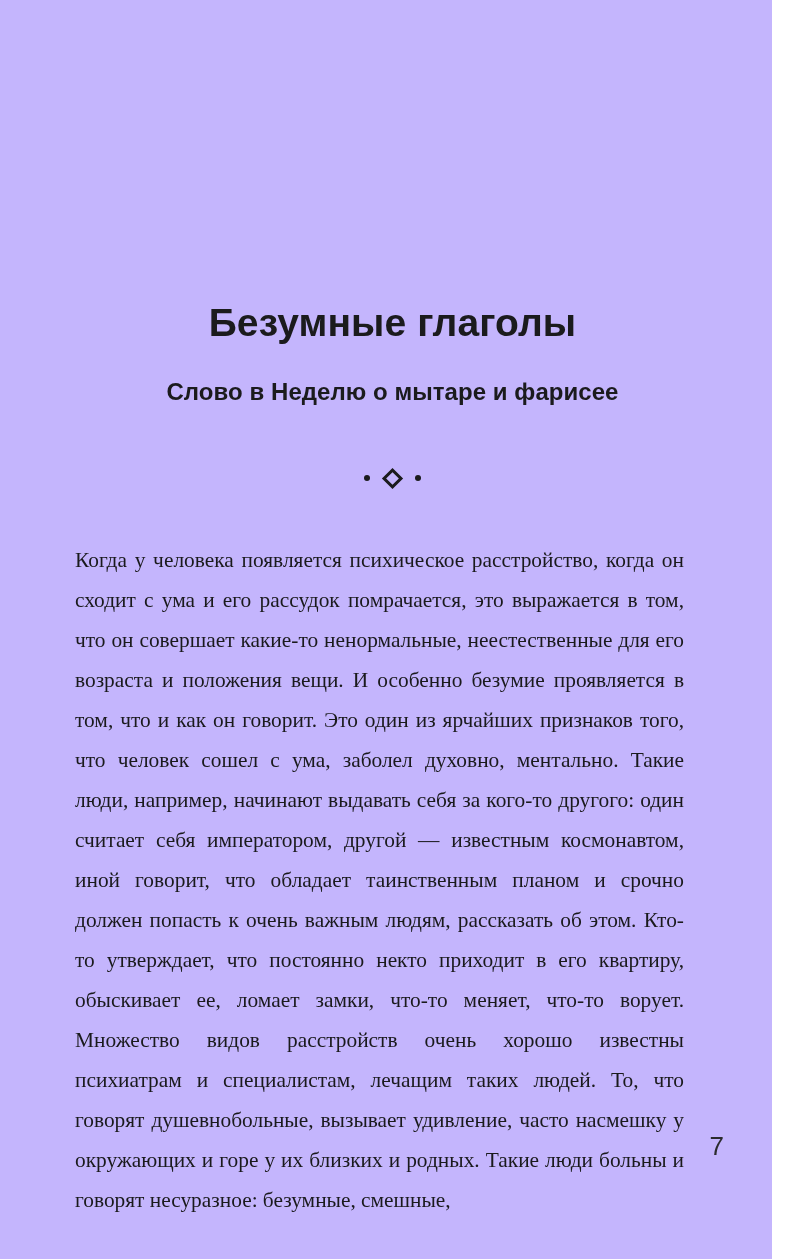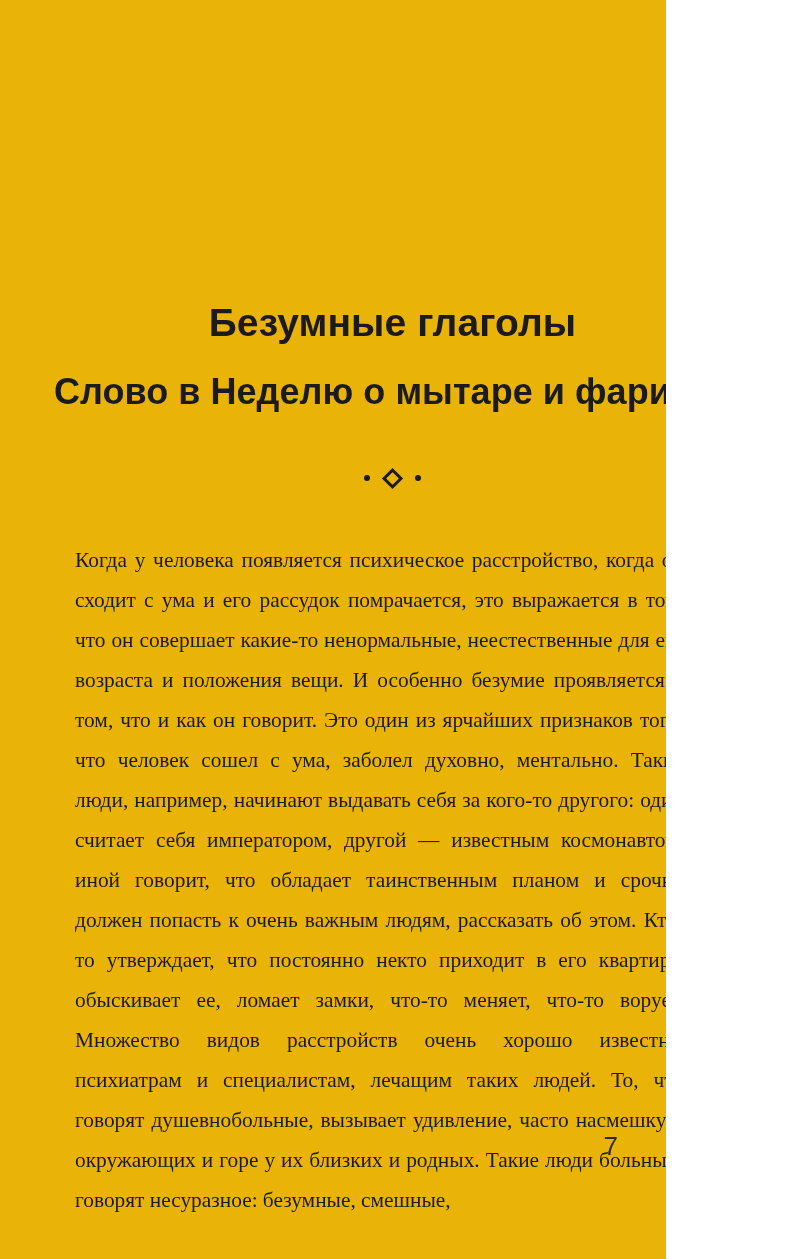--- a/index.html
+++ b/index.html
@@ -7,23 +7,23 @@
     padding: 0;
     background: #ffffff;
   }
   body {
     font-family: "Liberation Serif", "DejaVu Serif", serif;
     -webkit-font-smoothing: antialiased;
   }
 
   .page {
     position: relative;
-    width: 666px;
+    width: 772px;
     height: 1259px;
-    background: #eab308;
+    background: #c4b5fd;
     overflow: hidden;
     box-sizing: border-box;
     text-decoration: underline;
   }
 
   
   .chapter-header {
     position: absolute;
     left: 0;
     top: 300px;
@@ -38,21 +38,21 @@
     line-height: 46px;
     letter-spacing: 0.1px;
     color: #1b1b1d;
     margin: 0;
     white-space: nowrap;
   }
 
   .chapter-subtitle {
     font-family: "Liberation Sans", "DejaVu Sans", sans-serif;
     font-weight: 700;
-    font-size: 36px;
+    font-size: 24px;
     line-height: 34px;
     letter-spacing: 0.05px;
     color: #1b1b1d;
     margin: 0;
     padding-top: 29px;
     white-space: nowrap;
   }
 
   
   .ornament {

